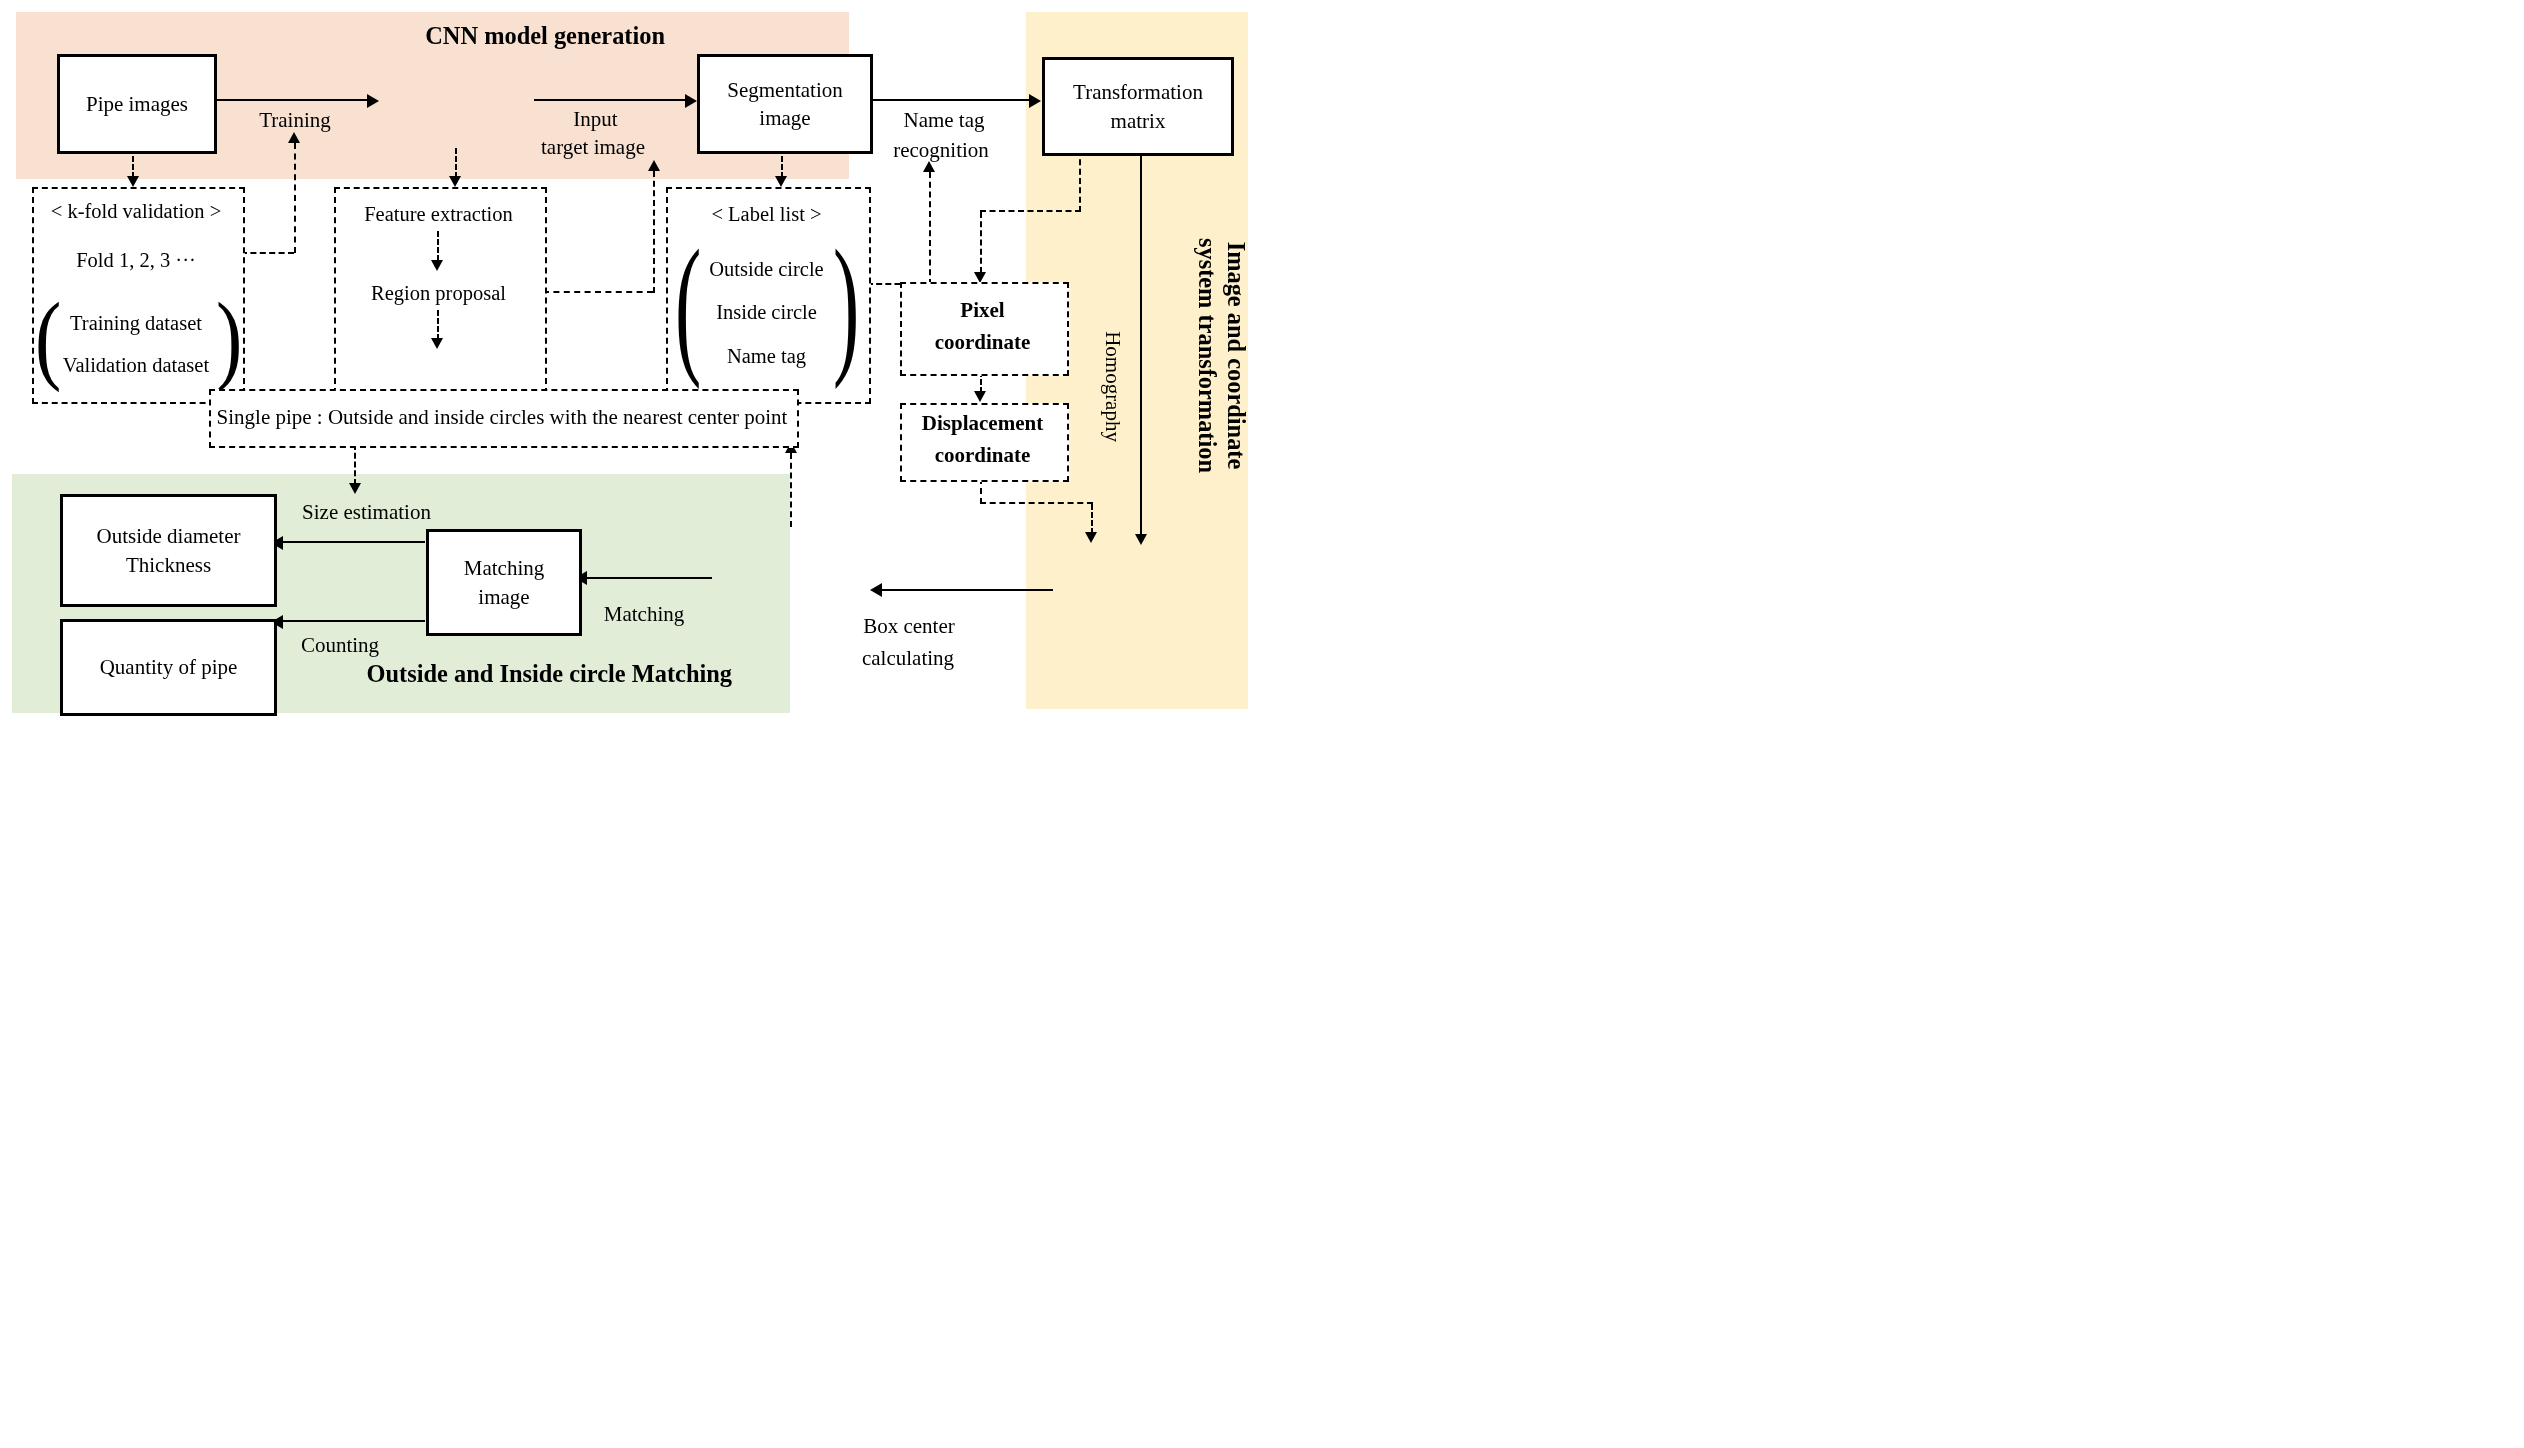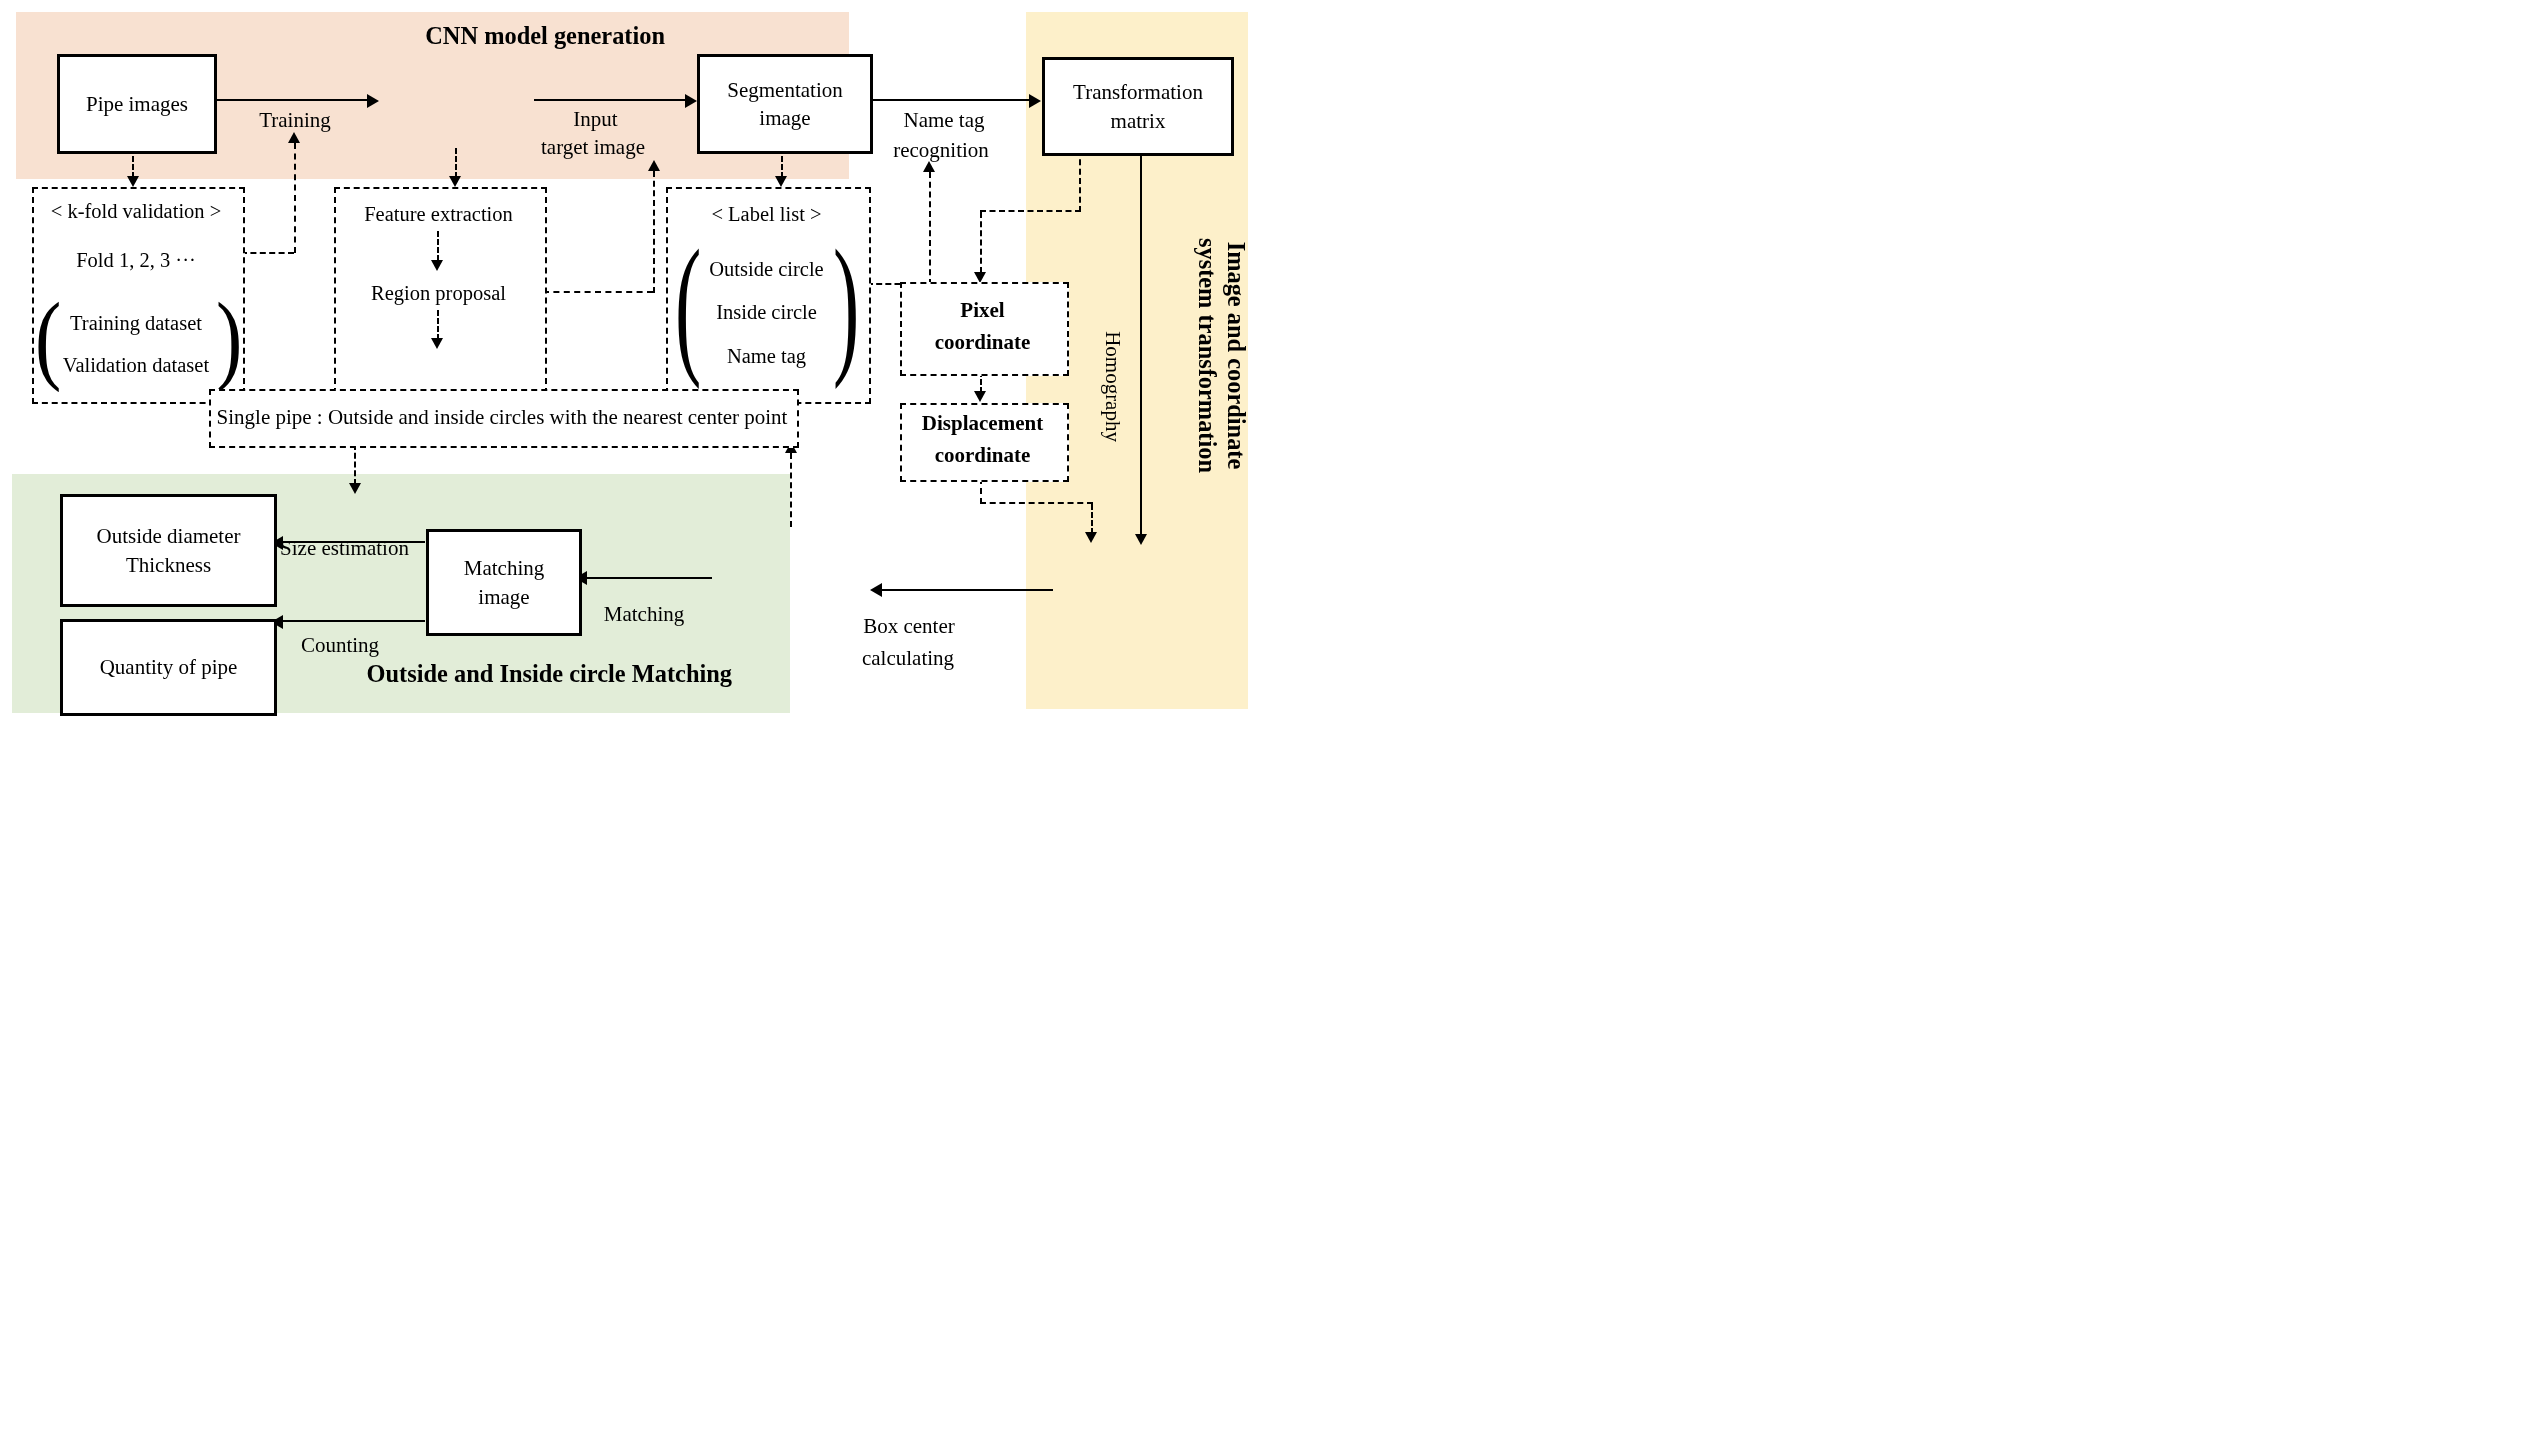--- a/index.html
+++ b/index.html
@@ -163,20 +163,20 @@
   <div class="node" style="left:60px;top:619px;width:211px;height:91px;">
     <span>Quantity of pipe</span>
   </div>
 
   <div class="lbl" style="left:236px;top:109px;width:118px;">Training</div>
   <div class="lbl" style="left:556px;top:108px;width:79px;">Input</div>
   <div class="lbl" style="left:530px;top:136px;width:126px;">target image</div>
   <div class="lbl" style="left:889px;top:109px;width:110px;">Name tag</div>
   <div class="lbl" style="left:878px;top:139px;width:126px;">recognition</div>
   <div class="lbl" style="left:1045px;top:375px;width:134px;transform:rotate(90deg);">Homography</div>
-  <div class="lbl" style="left:266px;top:501px;width:157px;margin-top:36px;">Size estimation</div>
+  <div class="lbl" style="left:288px;top:501px;width:157px;">Size estimation</div>
   <div class="lbl" style="left:585px;top:603px;width:118px;">Matching</div>
   <div class="lbl" style="left:281px;top:634px;width:118px;">Counting</div>
   <div class="lbl" style="left:846px;top:615px;width:126px;">Box center</div>
   <div class="lbl" style="left:845px;top:647px;width:126px;">calculating</div>
 
 </div>
 
 
 </body></html>

